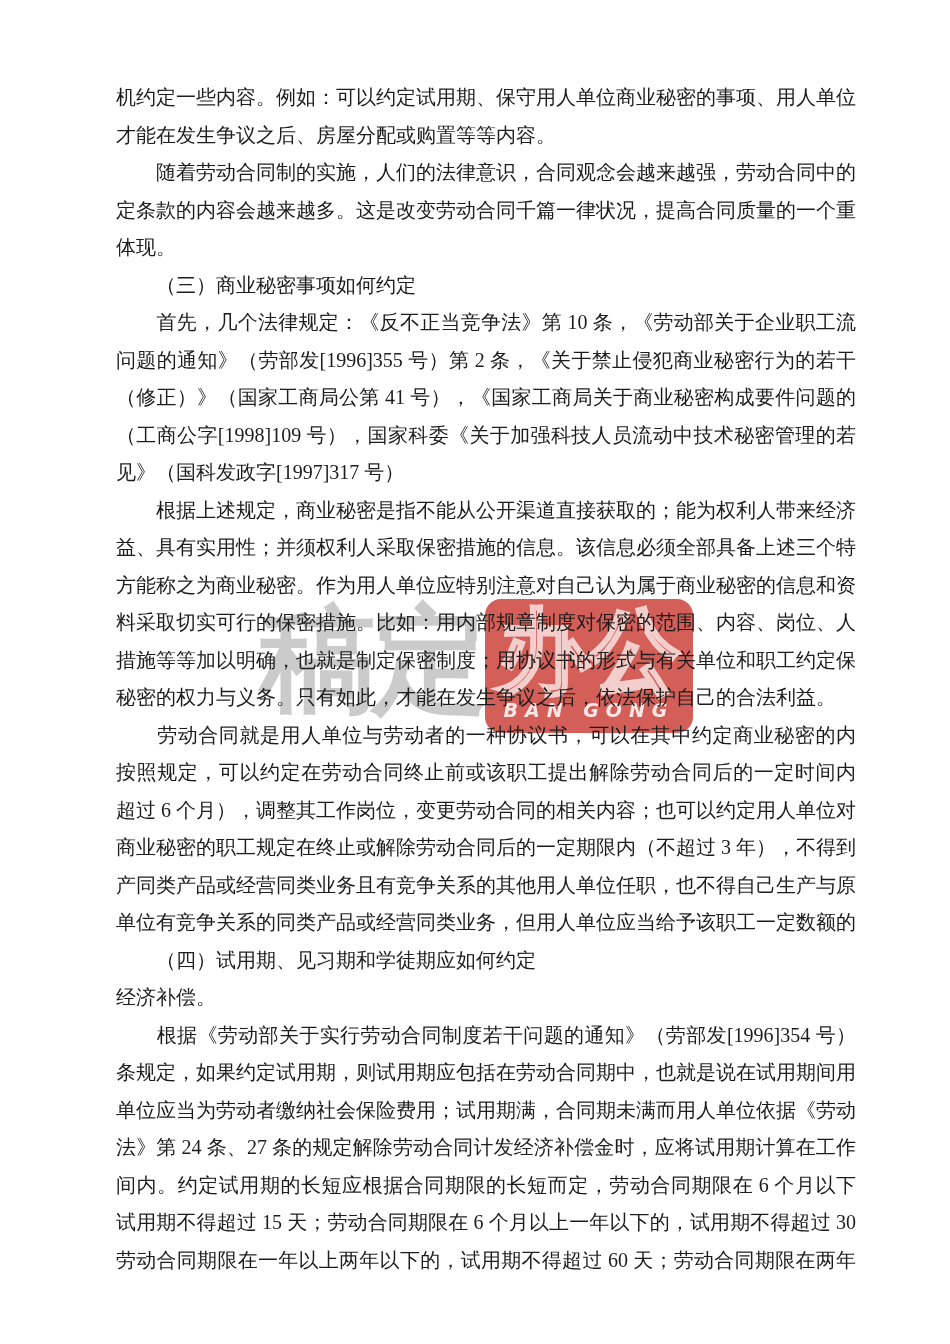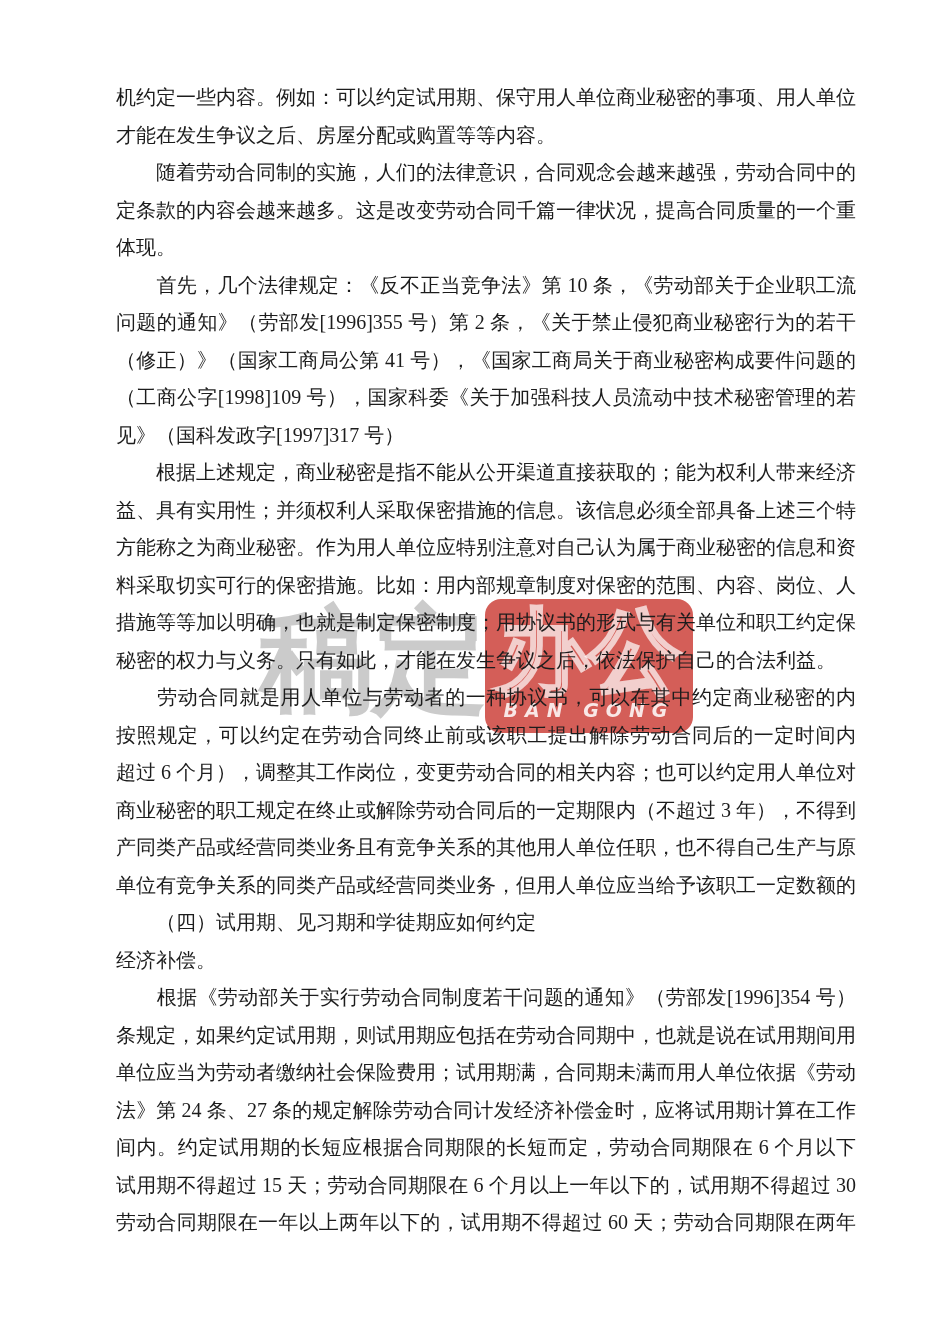--- a/index.html
+++ b/index.html
@@ -75,20 +75,21 @@
       <span class="wm-badge-en">BAN GONG</span>
     </div>
   </div>
 
   <div class="textblock" id="textblock">
       <div class="line full">机约定一些内容。例如：可以约定试用期、保守用人单位商业秘密的事项、用人单位内</div>
       <div class="line">才能在发生争议之后、房屋分配或购置等等内容。</div>
       <div class="line full">　　随着劳动合同制的实施，人们的法律意识，合同观念会越来越强，劳动合同中的约</div>
       <div class="line full">定条款的内容会越来越多。这是改变劳动合同千篇一律状况，提高合同质量的一个重要</div>
       <div class="line">体现。</div>
+      <div class="line">　　（三）商业秘密事项如何约定</div>
       <div class="line full">　　首先，几个法律规定：《反不正当竞争法》第 10 条，《劳动部关于企业职工流动若干</div>
       <div class="line full">问题的通知》（劳部发[1996]355 号）第 2 条，《关于禁止侵犯商业秘密行为的若干规定</div>
       <div class="line full">（修正）》（国家工商局公第 41 号），《国家工商局关于商业秘密构成要件问题的答复》</div>
       <div class="line full">（工商公字[1998]109 号），国家科委《关于加强科技人员流动中技术秘密管理的若干意</div>
       <div class="line">见》（国科发政字[1997]317 号）</div>
       <div class="line full">　　根据上述规定，商业秘密是指不能从公开渠道直接获取的；能为权利人带来经济利</div>
       <div class="line full">益、具有实用性；并须权利人采取保密措施的信息。该信息必须全部具备上述三个特点，</div>
       <div class="line full">方能称之为商业秘密。作为用人单位应特别注意对自己认为属于商业秘密的信息和资</div>
       <div class="line full">料采取切实可行的保密措施。比如：用内部规章制度对保密的范围、内容、岗位、人员、</div>
       <div class="line full">措施等等加以明确，也就是制定保密制度；用协议书的形式与有关单位和职工约定保守</div>

